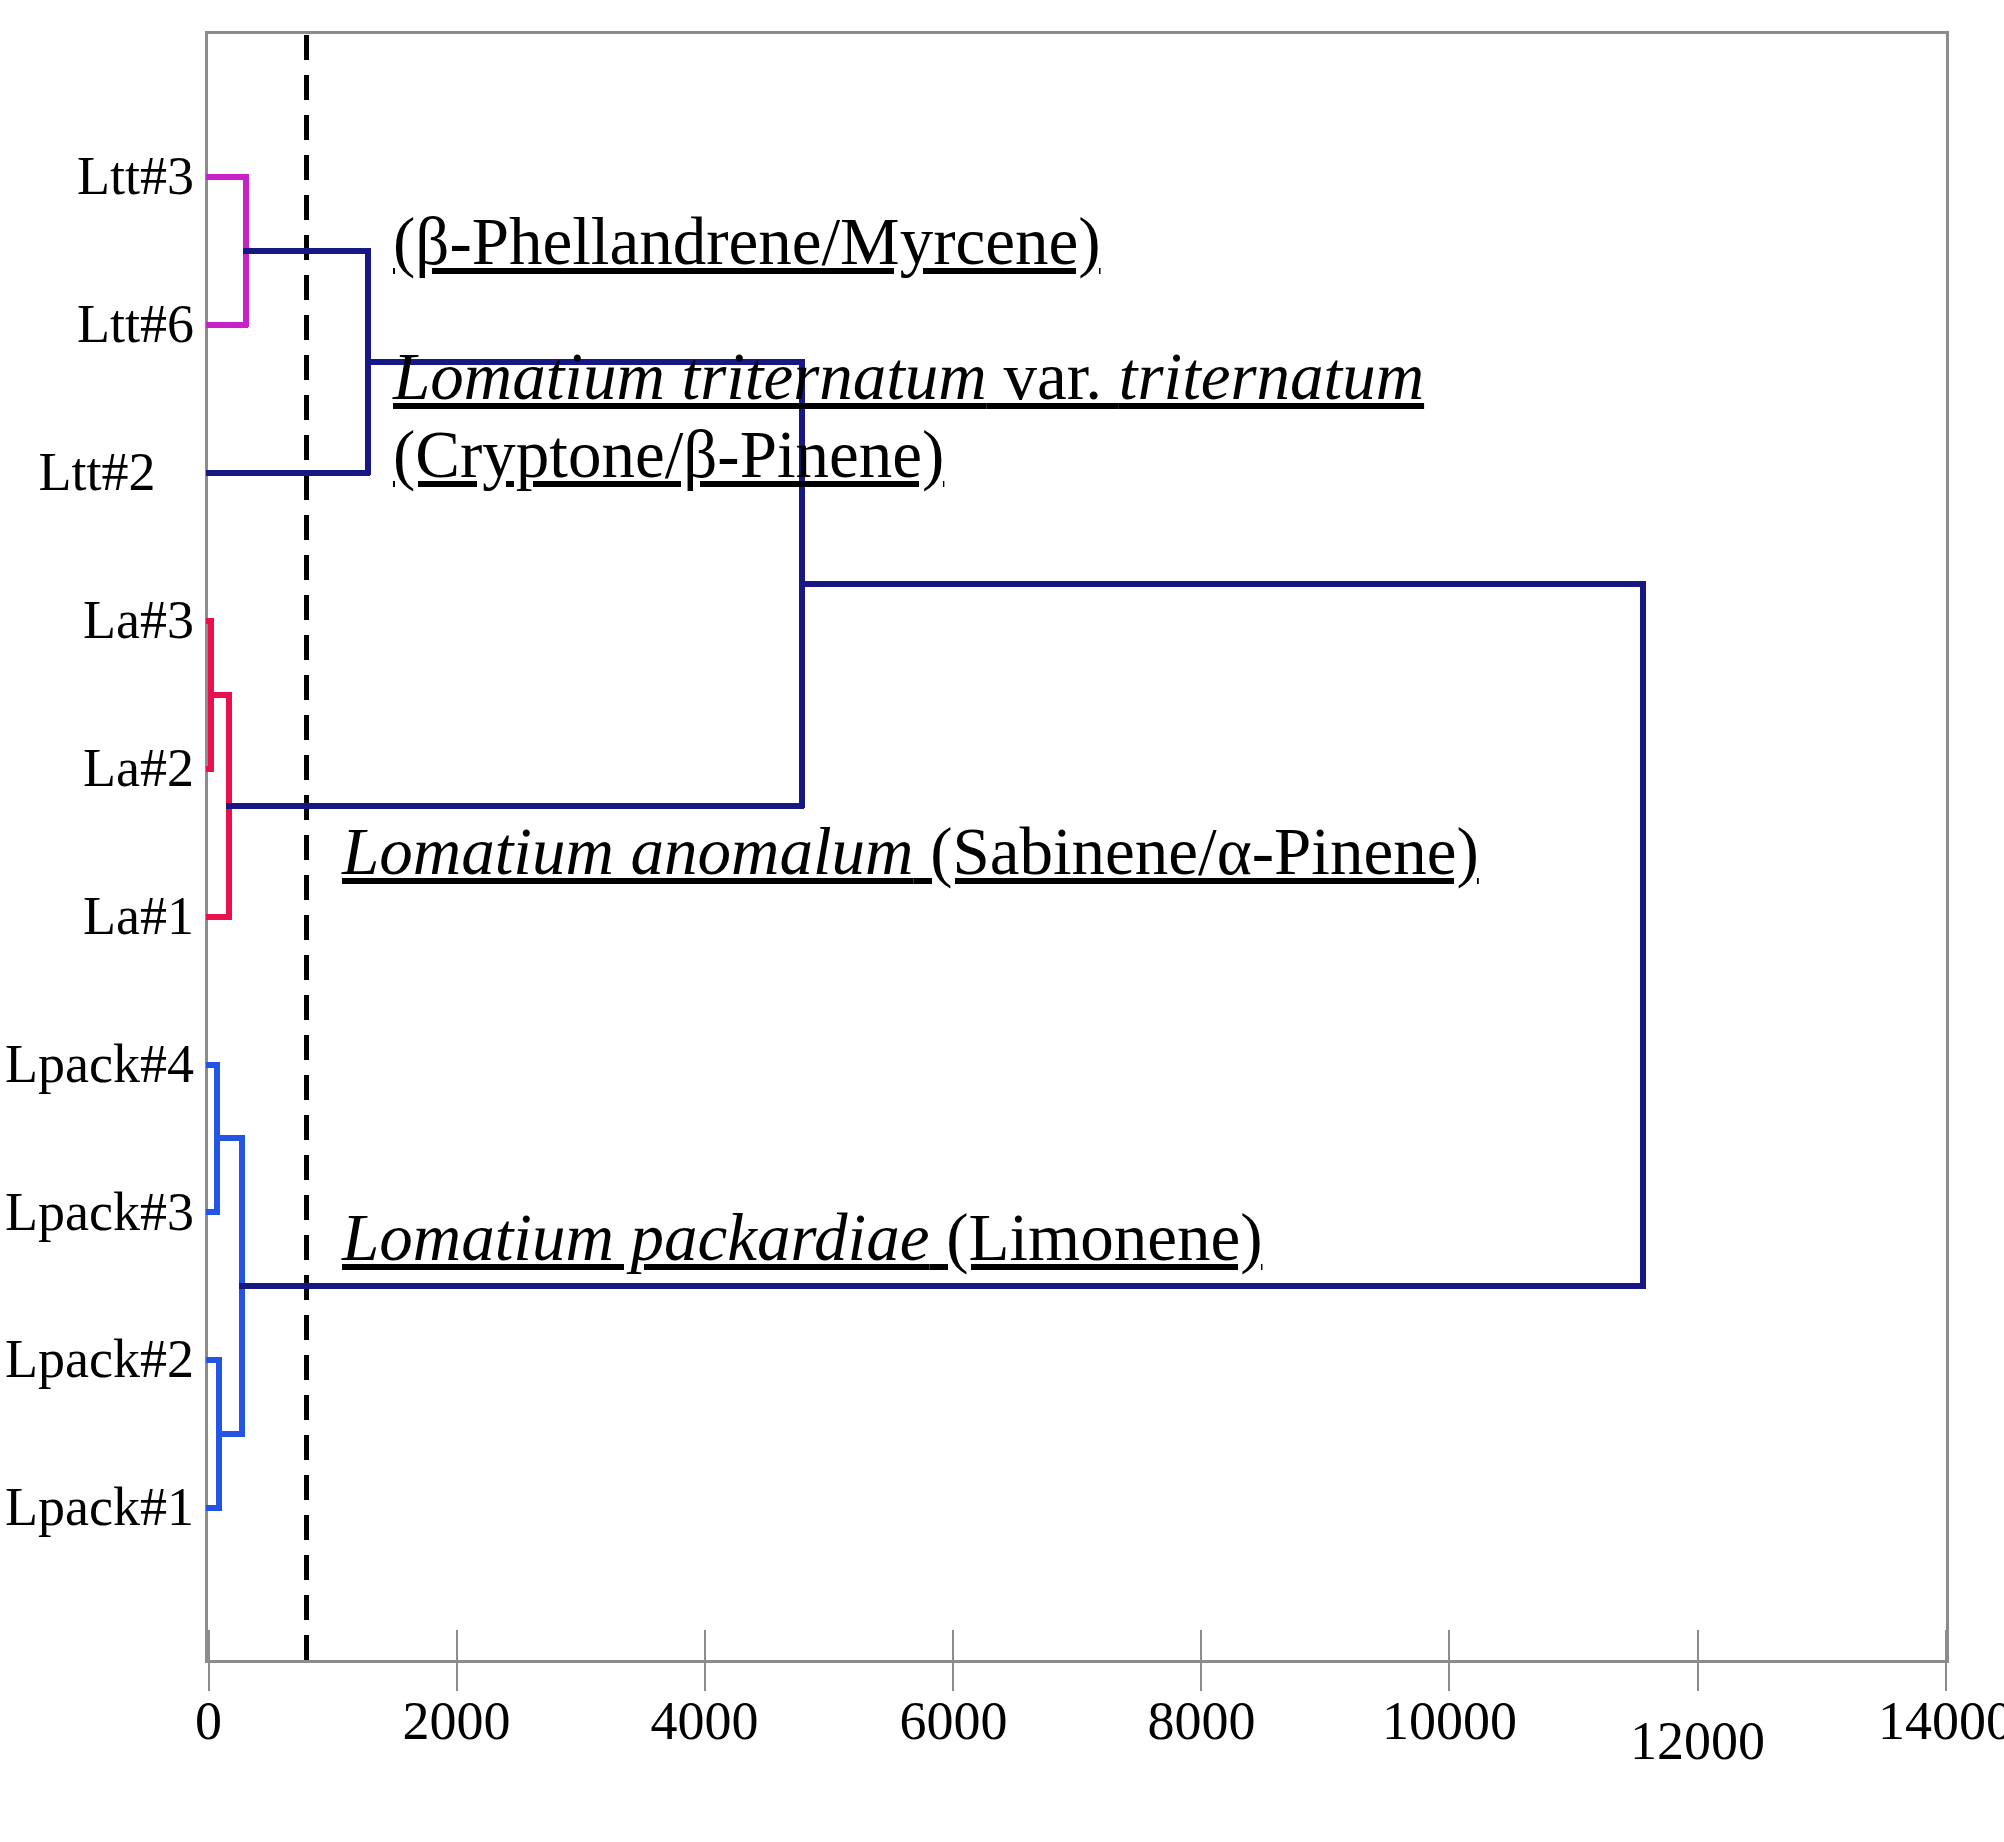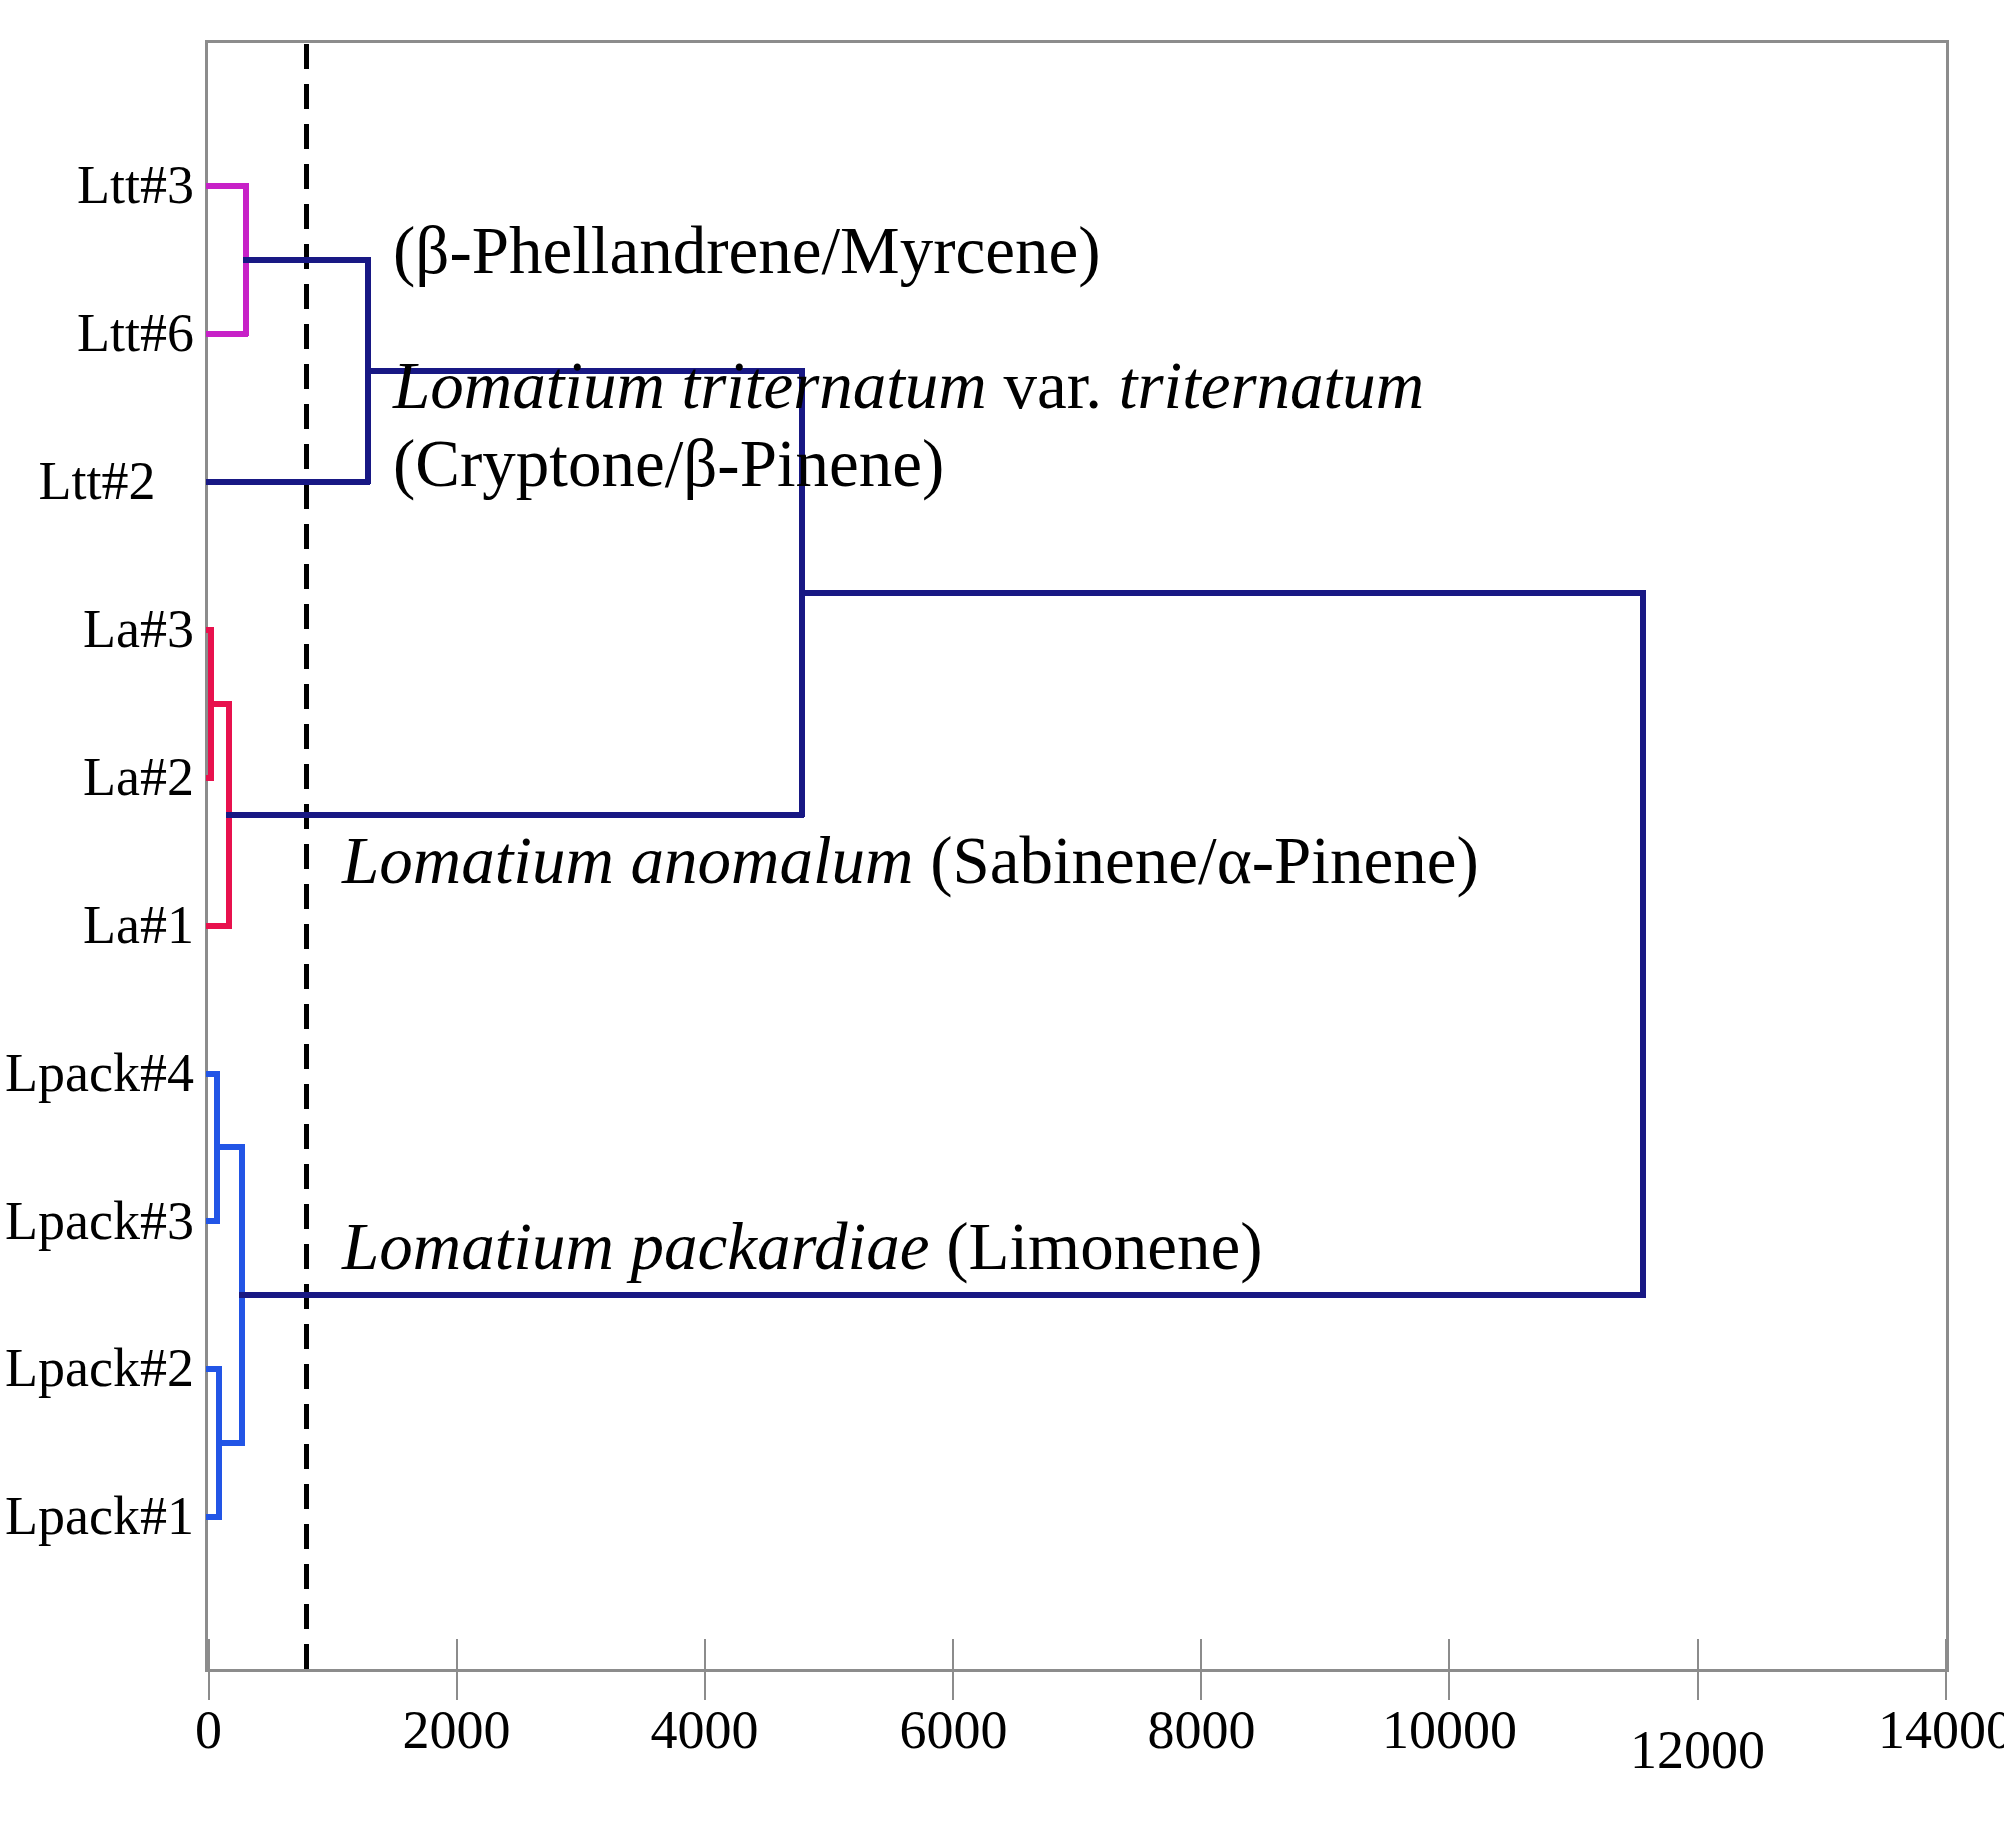--- a/index.html
+++ b/index.html
@@ -2,21 +2,21 @@
 <html style="font-size:9px"><head>
 <meta charset="utf-8">
 <style>
   html, body {
     margin: 0; padding: 0;
     width: 2005px; height: 1843px;
     background: #ffffff;
     font-family: "Liberation Serif", "DejaVu Serif", serif;
     overflow: hidden;
   }
-  #figure { position: absolute; left: 0; top: 17px; width: 2005px; height: 1802px; border-radius: 7px; }
+  #figure { position: absolute; left: 0; top: 8px; width: 2005px; height: 1802px; border-radius: 7px; }
   #plot-area {
     position: absolute;
     border: 3.3px solid #8c8c8c;
     background: #ffffff;
     box-sizing: border-box;
   }
   .seg { position: absolute; }
   .leaf-label {
     position: absolute;
     text-align: right;
@@ -29,20 +29,21 @@
     position: absolute;
     text-align: center;
     font-size: 54px;
     color: #000000;
   }
   .annotation {
     position: absolute;
     font-size: 67px;
     color: #000000;
     white-space: nowrap;
+    text-decoration: underline;
   }
   .annotation .it { font-style: italic; }
   #x-axis-title {
     position: absolute;
     text-align: center;
     font-size: 59px;
     color: #000000;
     white-space: nowrap;
   }
   #cutoff-line {

